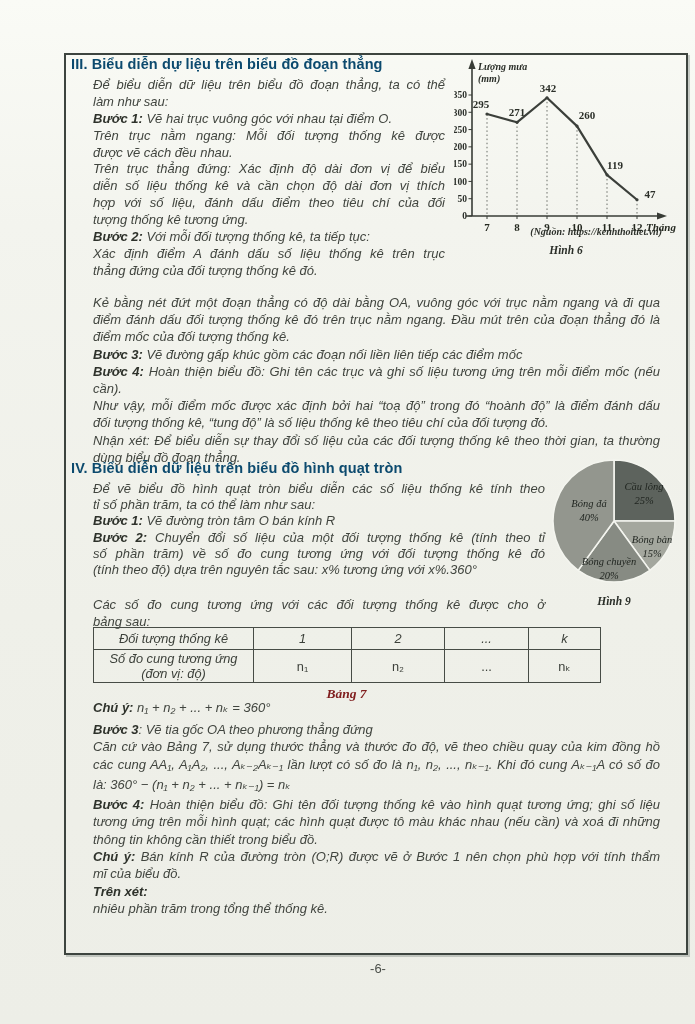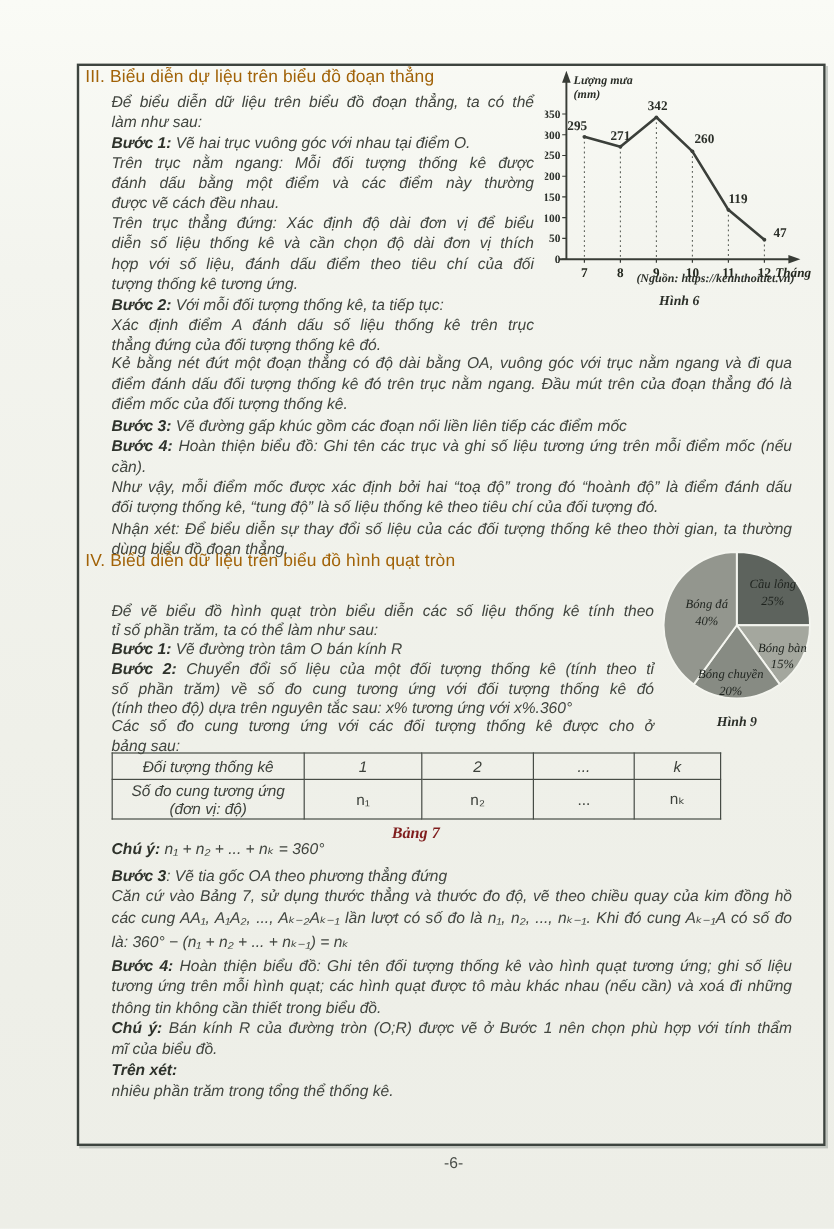--- a/index.html
+++ b/index.html
@@ -8,21 +8,21 @@
     background:linear-gradient(180deg,#fafbf6 0%,#f3f4ee 22%,#eff0e9 60%,#edeee7 100%);
     font-family:"Liberation Sans","DejaVu Sans",sans-serif;
   }
   .frame{
     position:absolute;left:64px;top:53px;width:624px;height:902px;
     border:2px solid #3d443f;box-shadow:2px 2px 0 rgba(110,120,114,.35);
     box-sizing:border-box;
   }
   .abs{position:absolute;}
   .heading{
-    font-weight:normal;font-size:14.5px;color:#a16207;letter-spacing:.1px;
+    font-weight:bold;font-size:14.5px;color:#0c4a6e;letter-spacing:.1px;
     white-space:nowrap;
   }
   .ln{
     font-style:italic;font-size:13px;line-height:16.9px;height:16.9px;
     color:#41453f;white-space:normal;overflow:visible;
   }
   .j{text-align:justify;text-align-last:justify;}
   .b{font-weight:bold;color:#2e322b;}
   
   table.arc{
@@ -61,21 +61,20 @@
 
 <div class="frame"></div>
 
 <div class="abs heading" style="left:71px;top:56px;">III. Biểu diễn dự liệu trên biểu đồ đoạn thẳng</div>
 
 <div class="abs" style="left:93px;top:77px;width:352px;">
   <div class="ln j"><span class="b"></span><span>Để biểu diễn dữ liệu trên biểu đồ đoạn thẳng, ta có thể</span></div>
   <div class="ln"><span class="b"></span><span>làm như sau:</span></div>
   <div class="ln"><span class="b">Bước 1:</span><span> Vẽ hai trục vuông góc với nhau tại điểm O.</span></div>
   <div class="ln j"><span class="b"></span><span>Trên trục nằm ngang: Mỗi đối tượng thống kê được</span></div>
-  <div class="ln j"><span class="b"></span><span>đánh dấu bằng một điểm và các điểm này thường</span></div>
   <div class="ln"><span class="b"></span><span>được vẽ cách đều nhau.</span></div>
   <div class="ln j"><span class="b"></span><span>Trên trục thẳng đứng: Xác định độ dài đơn vị để biểu</span></div>
   <div class="ln j"><span class="b"></span><span>diễn số liệu thống kê và cần chọn độ dài đơn vị thích</span></div>
   <div class="ln j"><span class="b"></span><span>hợp với số liệu, đánh dấu điểm theo tiêu chí của đối</span></div>
   <div class="ln"><span class="b"></span><span>tượng thống kê tương ứng.</span></div>
   <div class="ln"><span class="b">Bước 2:</span><span> Với mỗi đối tượng thống kê, ta tiếp tục:</span></div>
   <div class="ln j"><span class="b"></span><span>Xác định điểm A đánh dấu số liệu thống kê trên trục</span></div>
   <div class="ln"><span class="b"></span><span>thẳng đứng của đối tượng thống kê đó.</span></div>
 </div>
 
@@ -146,21 +145,21 @@
   <div class="ln j" style="line-height:17.2px;height:17.2px"><span class="b">Bước 4:</span><span> Hoàn thiện biểu đồ: Ghi tên các trục và ghi số liệu tương ứng trên mỗi điểm mốc (nếu</span></div>
   <div class="ln" style="line-height:17.2px;height:17.2px"><span class="b"></span><span>cần).</span></div>
   <div class="ln j" style="line-height:17.2px;height:17.2px"><span class="b"></span><span>Như vậy, mỗi điểm mốc được xác định bởi hai “toạ độ” trong đó “hoành độ” là điểm đánh dấu</span></div>
   <div class="ln" style="line-height:17.2px;height:17.2px"><span class="b"></span><span>đối tượng thống kê, “tung độ” là số liệu thống kê theo tiêu chí của đối tượng đó.</span></div>
   <div class="ln j" style="line-height:17.2px;height:17.2px"><span class="b"></span><span>Nhận xét: Để biểu diễn sự thay đổi số liệu của các đối tượng thống kê theo thời gian, ta thường</span></div>
   <div class="ln" style="line-height:17.2px;height:17.2px"><span class="b"></span><span>dùng biểu đồ đoạn thẳng.</span></div>
 </div>
 
 <div class="abs heading" style="left:71px;top:460px;">IV. Biểu diễn dữ liệu trên biểu đồ hình quạt tròn</div>
 
-<div class="abs" style="left:93px;top:481px;width:452px;margin-top:20px;">
+<div class="abs" style="left:93px;top:481px;width:452px;">
   <div class="ln j" style="line-height:16.2px;height:16.2px"><span class="b"></span><span>Để vẽ biểu đồ hình quạt tròn biểu diễn các số liệu thống kê tính theo</span></div>
   <div class="ln" style="line-height:16.2px;height:16.2px"><span class="b"></span><span>tỉ số phần trăm, ta có thể làm như sau:</span></div>
   <div class="ln" style="line-height:16.2px;height:16.2px"><span class="b">Bước 1:</span><span> Vẽ đường tròn tâm O bán kính R</span></div>
   <div class="ln j" style="line-height:16.2px;height:16.2px"><span class="b">Bước 2:</span><span> Chuyển đổi số liệu của một đối tượng thống kê (tính theo tỉ</span></div>
   <div class="ln j" style="line-height:16.2px;height:16.2px"><span class="b"></span><span>số phần trăm) về số đo cung tương ứng với đối tượng thống kê đó</span></div>
   <div class="ln" style="line-height:16.2px;height:16.2px"><span class="b"></span><span>(tính theo độ) dựa trên nguyên tắc sau: x% tương ứng với x%.360°</span></div>
 </div>
 
 <div class="abs" style="left:93px;top:597px;width:452px;">
   <div class="ln j"><span>Các số đo cung tương ứng với các đối tượng thống kê được cho ở</span></div>

